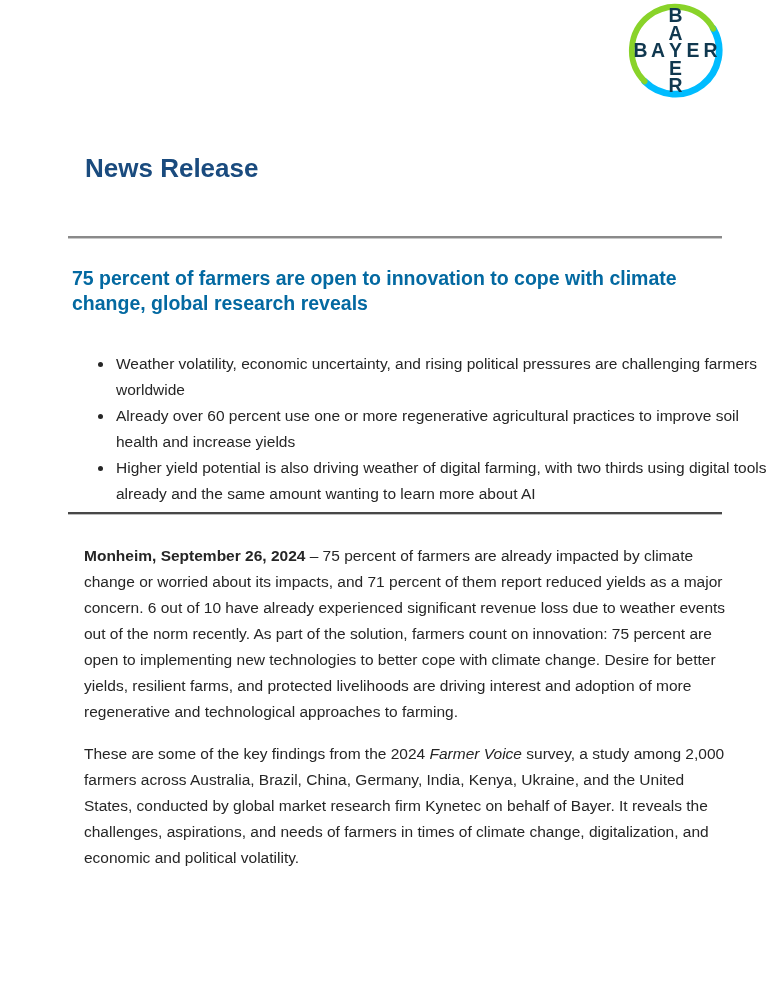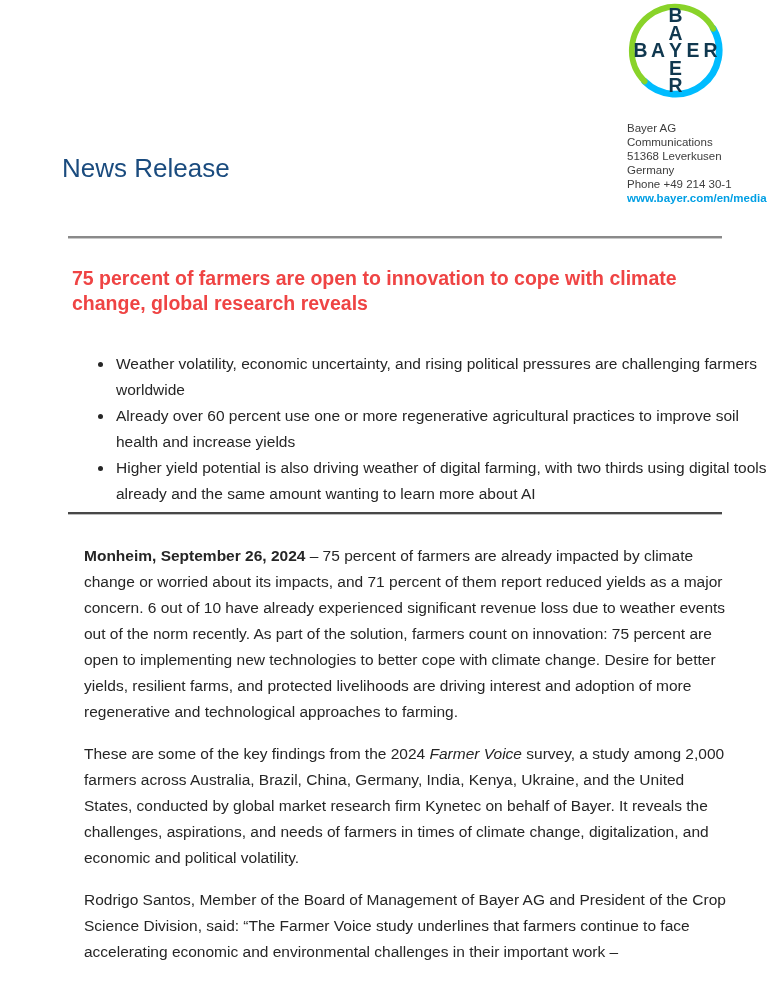--- a/index.html
+++ b/index.html
@@ -44,45 +44,45 @@
     font-weight: bold;
     color: #009fe4;
     text-decoration: none;
     font-size: 11.5px;
     line-height: 14px;
   }
 
   
   .masthead {
     position: absolute;
-    left: 62px;
+    left: 85px;
     top: 153px;
     margin: 0;
     font-size: 26px;
-    font-weight: normal;
+    font-weight: bold;
     color: #1a4b7e;
     letter-spacing: 0px;
   }
 
   
   .rule { position: absolute; left: 68px; width: 654px; }
   .rule-top { top: 236px; height: 2px; background: #8a8a8a; border-bottom: 1px solid #c9c9c9; }
   .rule-mid { top: 512px; height: 2px; background: #474747; border-bottom: 1px solid #bdbdbd; }
 
   
   .headline {
     position: absolute;
     left: 72px;
     top: 266px;
     width: 660px;
     margin: 0;
     font-size: 19.5px;
     line-height: 25px;
     font-weight: bold;
-    color: #ef4444;
+    color: #0369a1;
   }
 
   
   .bullets {
     position: absolute;
     left: 72px;
     top: 333px;
     width: 658px;
     margin: 18px;
     padding: 0 0 0 24px;
@@ -122,42 +122,33 @@
       <text x="68" y="57">E</text>
       <text x="86" y="57">R</text>
 
       <text x="50" y="21">B</text>
       <text x="50" y="39">A</text>
       <text x="50" y="75">E</text>
       <text x="50" y="93">R</text>
     </g>
   </svg>
 
-  <div class="contact">
-    <div>Bayer AG</div>
-    <div>Communications</div>
-    <div>51368 Leverkusen</div>
-    <div>Germany</div>
-    <div>Phone +49 214 30-1</div>
-    <a href="#" class="contact-link">www.bayer.com/en/media</a>
-  </div>
 
   <h1 class="masthead">News Release</h1>
 
   <div class="rule rule-top"></div>
 
   <h2 class="headline">75 percent of farmers are open to innovation to cope with climate change, global research reveals</h2>
 
   <ul class="bullets">
     <li>Weather volatility, economic uncertainty, and rising political pressures are challenging farmers worldwide</li>
     <li>Already over 60 percent use one or more regenerative agricultural practices to improve soil health and increase yields</li>
     <li>Higher yield potential is also driving weather of digital farming, with two thirds using digital tools already and the same amount wanting to learn more about AI</li>
   </ul>
 
   <div class="rule rule-mid"></div>
 
   <div class="body-copy">
     <p><strong>Monheim, September 26, 2024</strong><span> – 75 percent of farmers are already impacted by climate change or worried about its impacts, and 71 percent of them report reduced yields as a major concern. 6 out of 10 have already experienced significant revenue loss due to weather events out of the norm recently. As part of the solution, farmers count on innovation: 75 percent are open to implementing new technologies to better cope with climate change. Desire for better yields, resilient farms, and protected livelihoods are driving interest and adoption of more regenerative and technological approaches to farming.</span></p>
     <p><span>These are some of the key findings from the 2024 </span><em>Farmer Voice</em><span> survey, a study among 2,000 farmers across Australia, Brazil, China, Germany, India, Kenya, Ukraine, and the United States, conducted by global market research firm Kynetec on behalf of Bayer. It reveals the challenges, aspirations, and needs of farmers in times of climate change, digitalization, and economic and political volatility.</span></p>
-    <p>Rodrigo Santos, Member of the Board of Management of Bayer AG and President of the Crop Science Division, said: “The Farmer Voice study underlines that farmers continue to face accelerating economic and environmental challenges in their important work –</p>
   </div>
 
 </div>
 
 </body></html>

